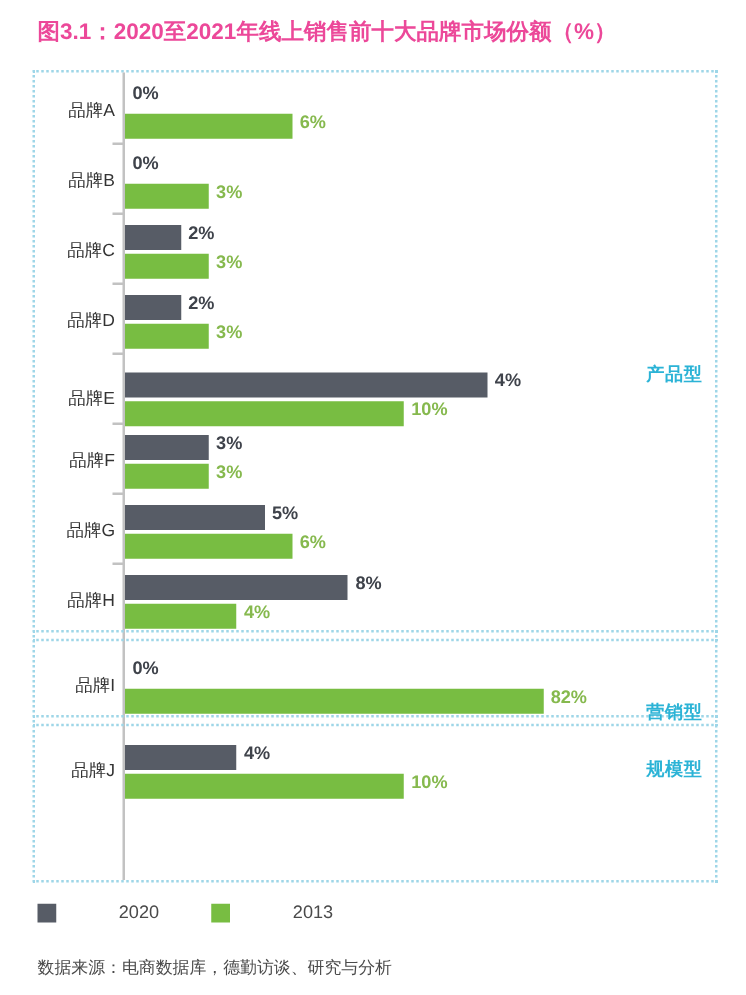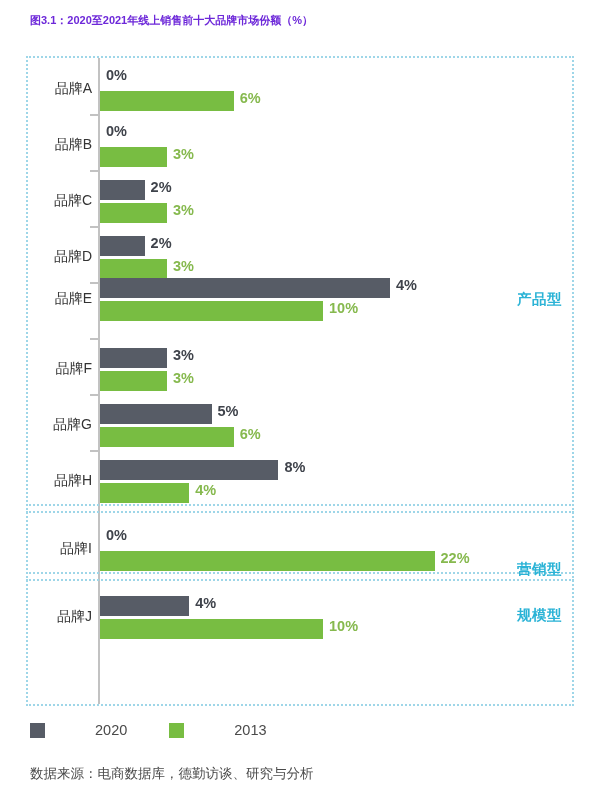--- a/index.html
+++ b/index.html
@@ -11,23 +11,23 @@
     width: 597px; height: 796px;
     font-family: "Liberation Sans", "DejaVu Sans", sans-serif;
     position: relative;
     overflow: hidden;
   }
 
   
   #figure-title {
     position: absolute;
     left: 30px; top: 13px;
-    font-size: 11px;
+    font-size: 18px;
     font-weight: bold;
-    color: #6d28d9;
+    color: #ec4899;
     letter-spacing: 0px;
     white-space: nowrap;
   }
 
   
   #chart-frame {
     position: absolute;
     left: 26px; top: 56px;
     width: 548px; height: 650px;
     border: 2px dotted #9ed6e8;
@@ -178,21 +178,21 @@
     </div>
     <div class="axis-tick" style="top: 170px;"></div>
     <div class="brand-row" style="top: 174px;">
       <div class="brand-label">品牌D</div>
       <div class="bar bar-2020" style="width: 44.6px;"></div>
       <div class="bar-value val-2020" style="left: 124.6px;">2%</div>
       <div class="bar bar-2021" style="width: 66.9px;"></div>
       <div class="bar-value val-2021" style="left: 146.9px;">3%</div>
     </div>
     <div class="axis-tick" style="top: 226px;"></div>
-    <div class="brand-row" style="top: 216px;">
+    <div class="brand-row" style="top: 236px;">
       <div class="brand-label">品牌E</div>
       <div class="bar bar-2020" style="width: 289.9px;"></div>
       <div class="bar-value val-2020" style="left: 369.9px;">4%</div>
       <div class="bar bar-2021" style="width: 223px;"></div>
       <div class="bar-value val-2021" style="left: 303px;">10%</div>
     </div>
     <div class="axis-tick" style="top: 282px;"></div>
     <div class="brand-row" style="top: 286px;">
       <div class="brand-label">品牌F</div>
       <div class="bar bar-2020" style="width: 66.9px;"></div>
@@ -213,21 +213,21 @@
       <div class="brand-label">品牌H</div>
       <div class="bar bar-2020" style="width: 178.4px;"></div>
       <div class="bar-value val-2020" style="left: 258.4px;">8%</div>
       <div class="bar bar-2021" style="width: 89.2px;"></div>
       <div class="bar-value val-2021" style="left: 169.2px;">4%</div>
     </div>
     <div class="brand-row" style="top: 466px;">
       <div class="brand-label">品牌I</div>
       <div class="bar-value val-2020" style="left: 80px;">0%</div>
       <div class="bar bar-2021" style="width: 334.5px;"></div>
-      <div class="bar-value val-2021" style="left: 414.5px;">22%</div>
+      <div class="bar-value val-2021" style="left: 414.5px;">82%</div>
     </div>
     <div class="brand-row" style="top: 534px;">
       <div class="brand-label">品牌J</div>
       <div class="bar bar-2020" style="width: 89.2px;"></div>
       <div class="bar-value val-2020" style="left: 169.2px;">4%</div>
       <div class="bar bar-2021" style="width: 223px;"></div>
       <div class="bar-value val-2021" style="left: 303px;">10%</div>
     </div>
     <div class="section-divider" style="top: 448px;"></div>
     <div class="section-divider second-line" style="top: 455px;"></div>

